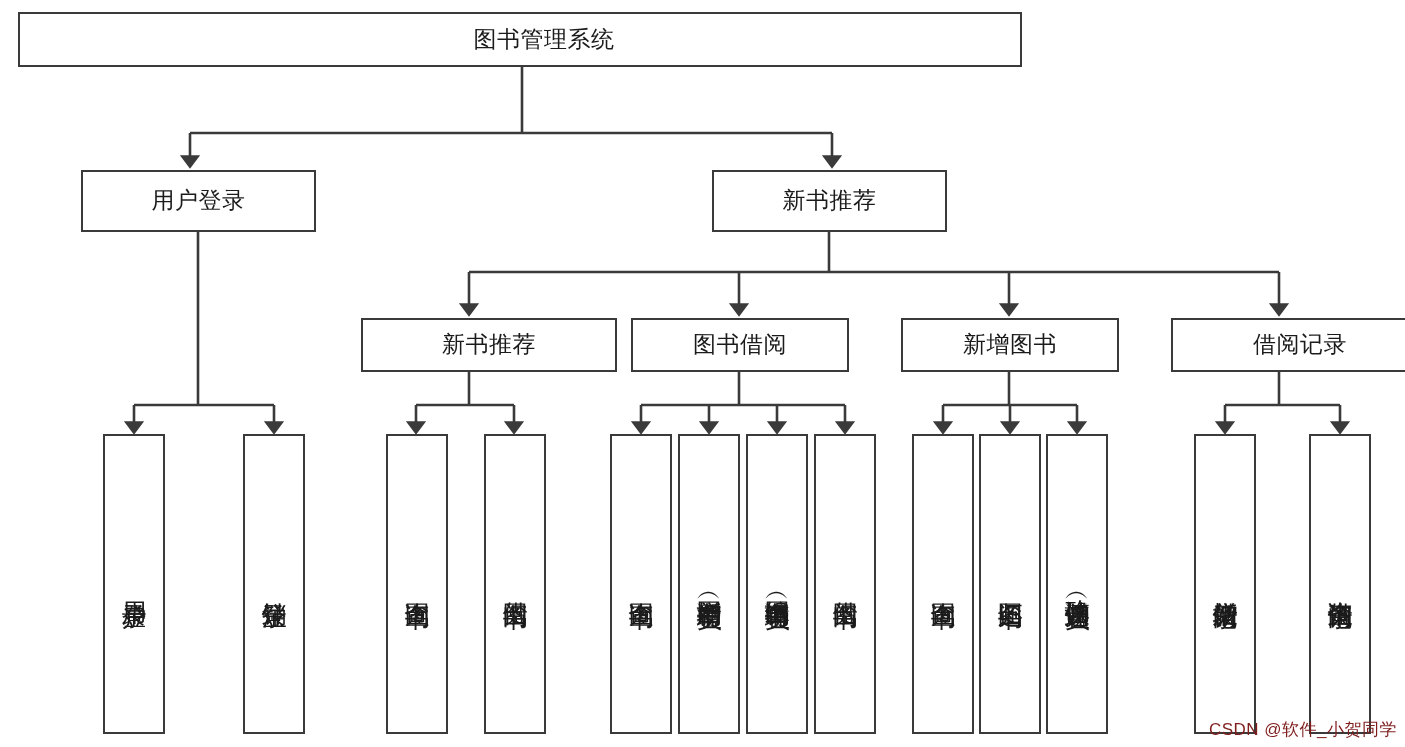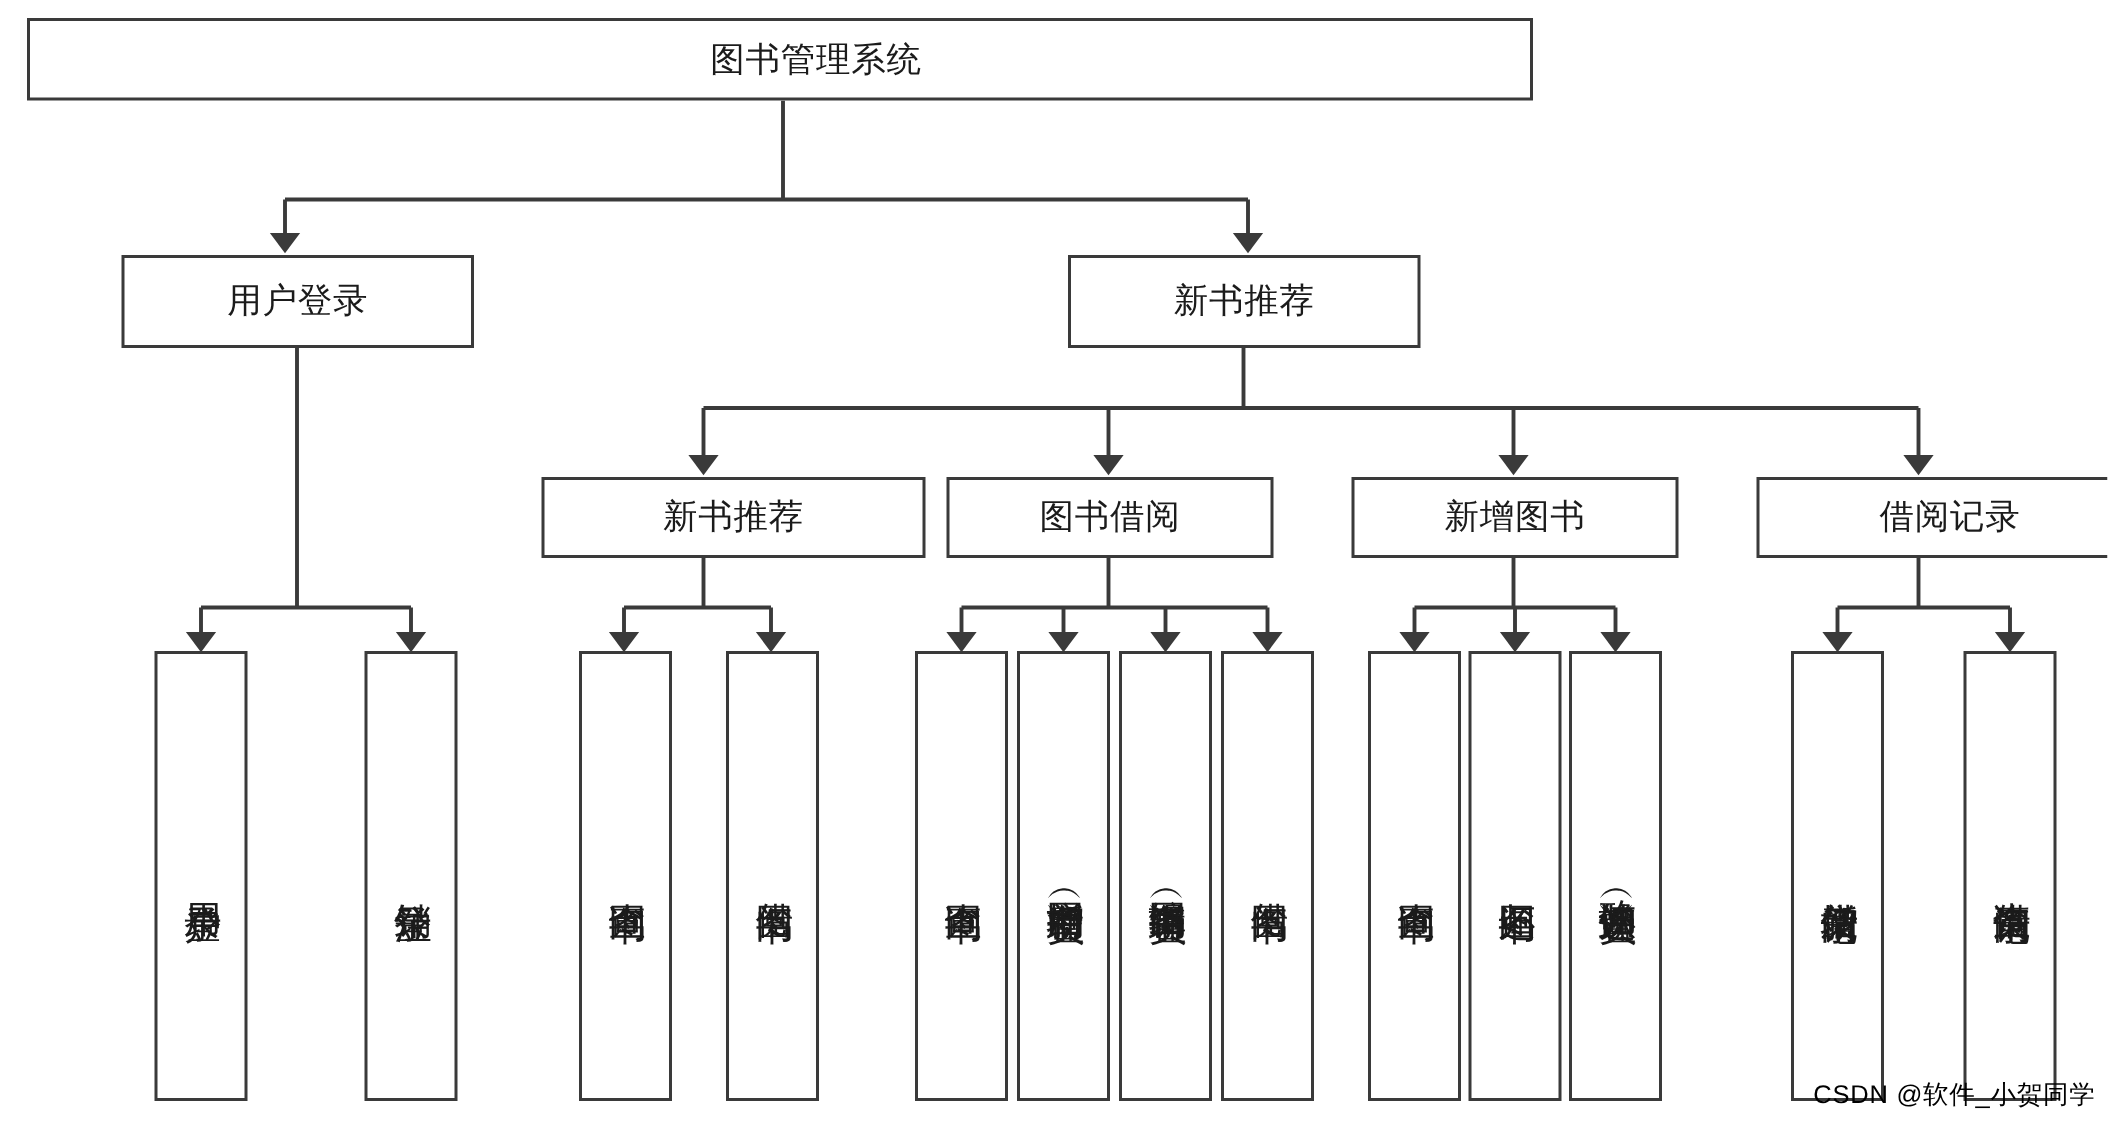--- a/index.html
+++ b/index.html
@@ -54,21 +54,21 @@
   }
   .node-v .vtext {
     writing-mode: vertical-rl;
     text-orientation: upright;
   }
   #watermark {
     position: absolute;
     right: 8px;
     bottom: 6px;
     font-size: 17px;
-    color: #000000;
+    color: #7f1d1d;
     letter-spacing: 0.5px;
     white-space: nowrap;
     pointer-events: none;
     margin-left: 44px;
   }
 </style>
 </head>
 <body>
 
 <div id="canvas">

